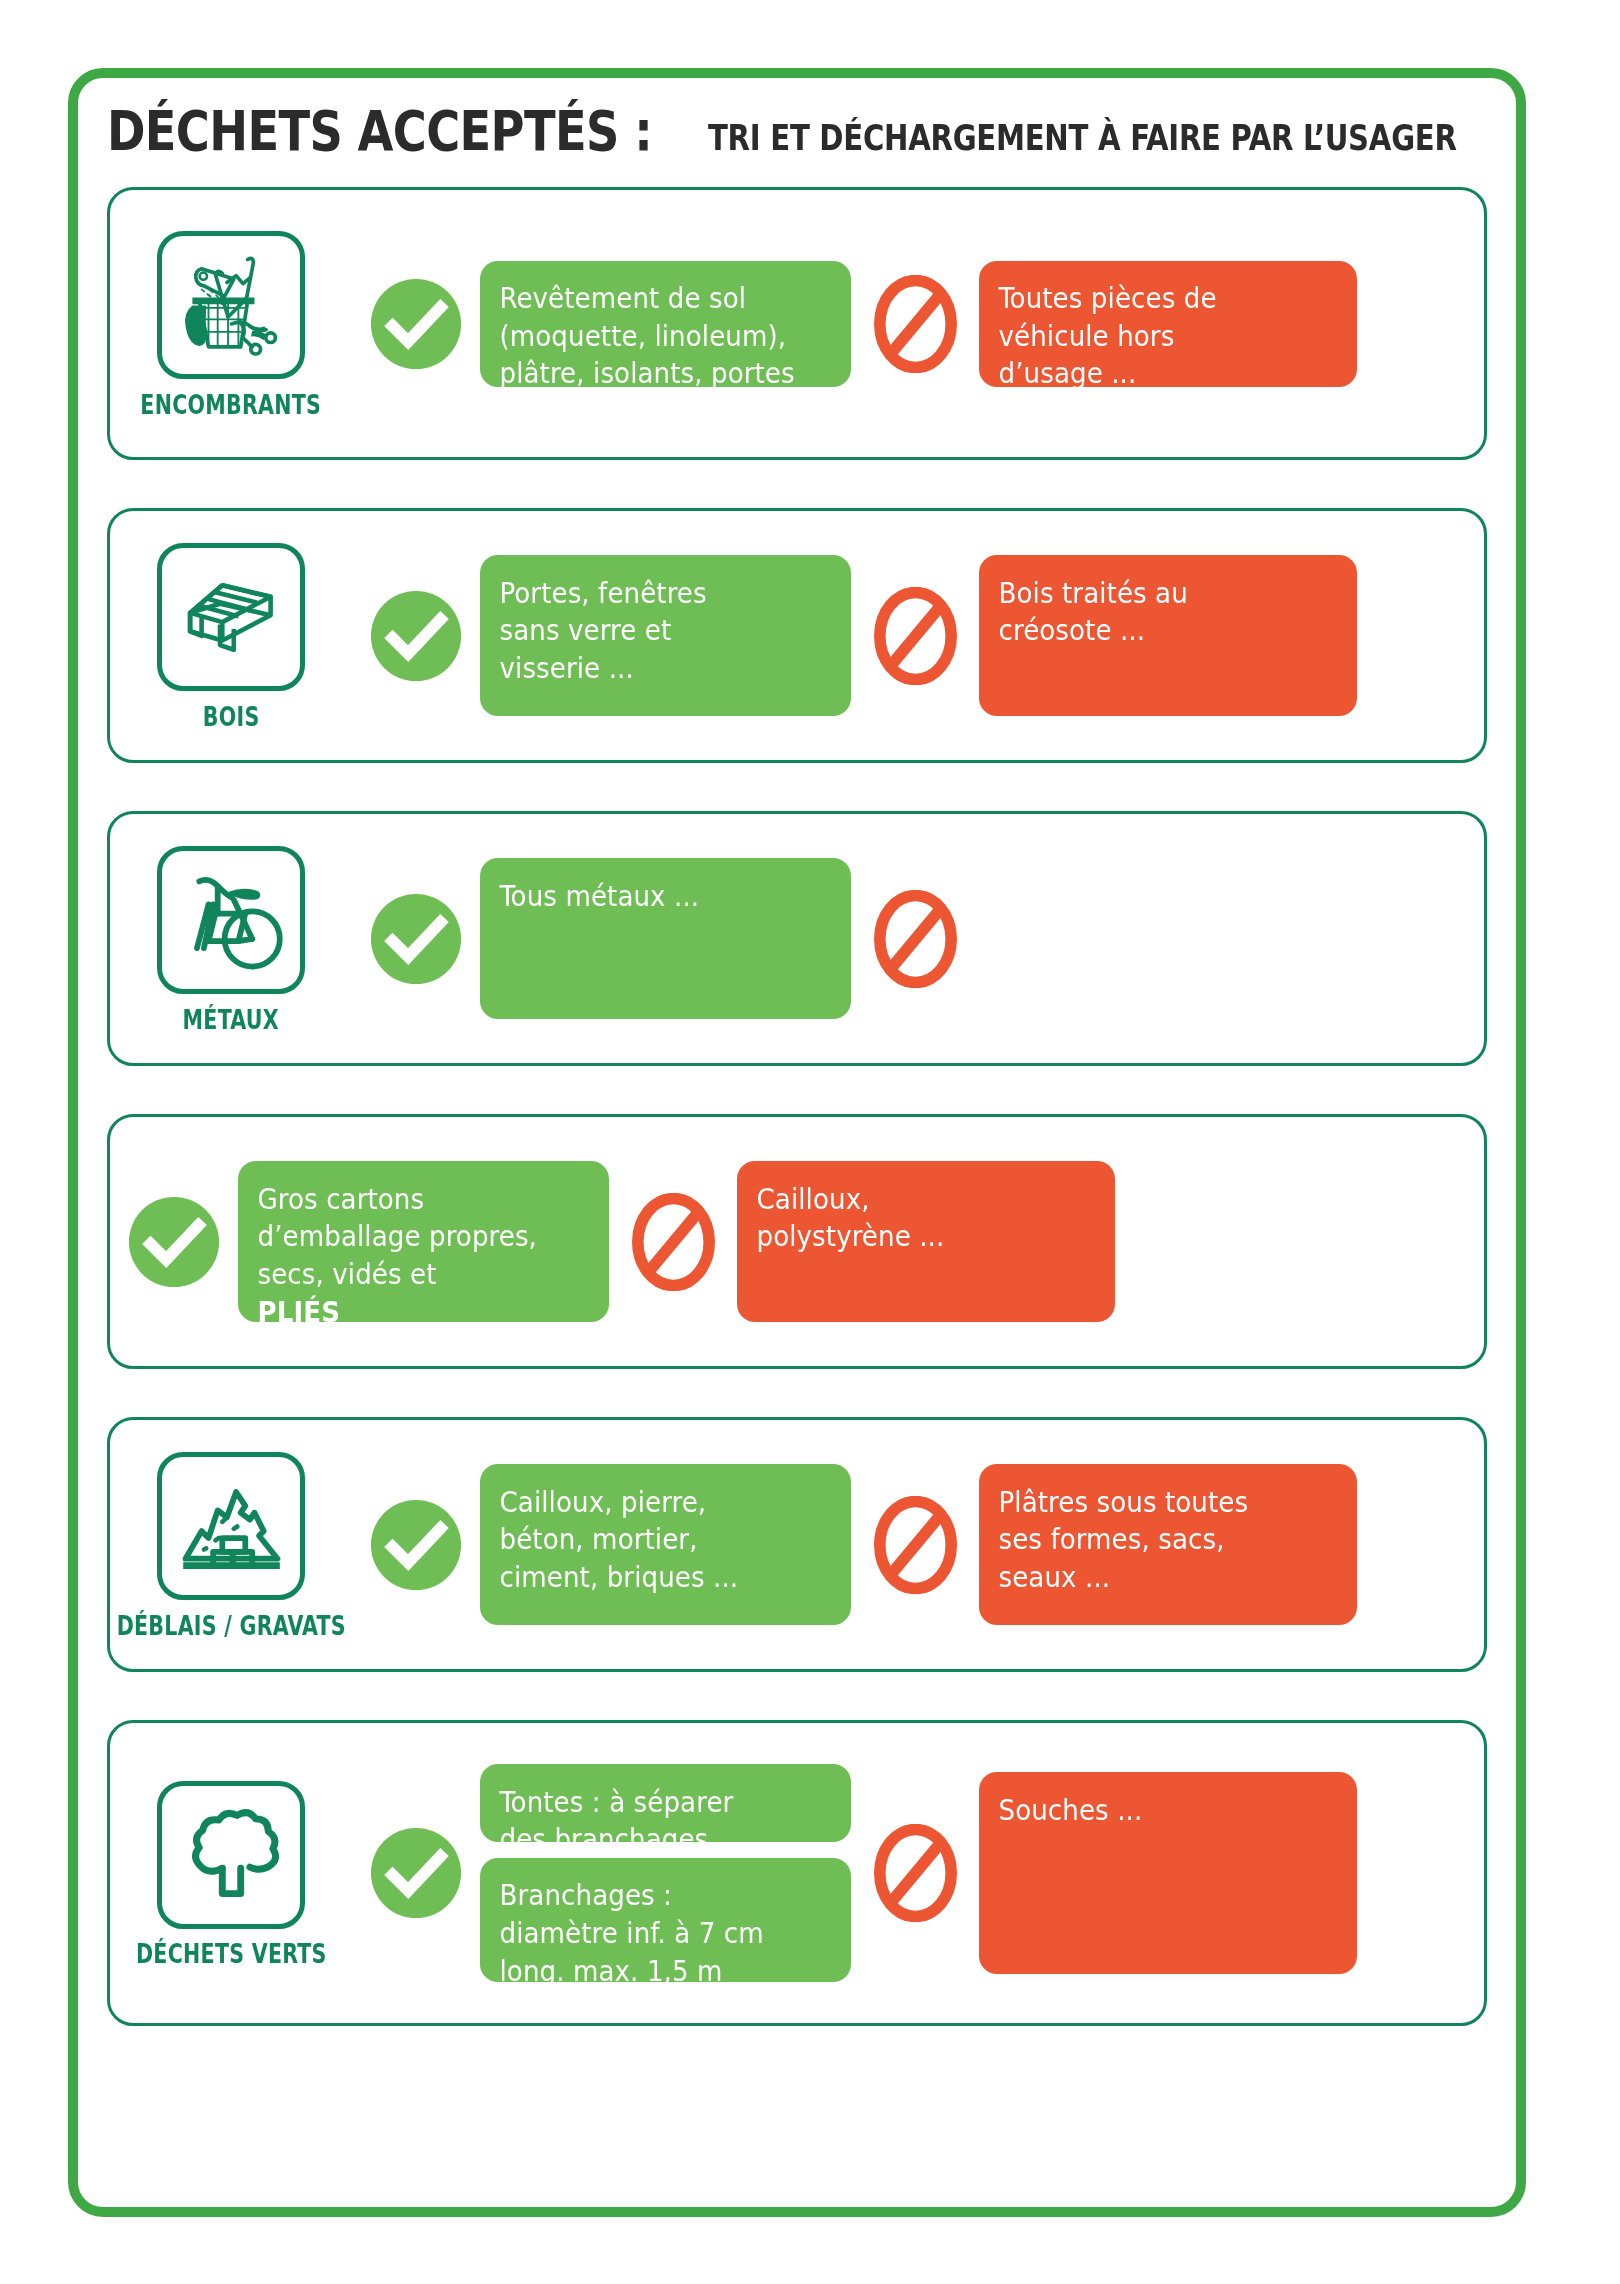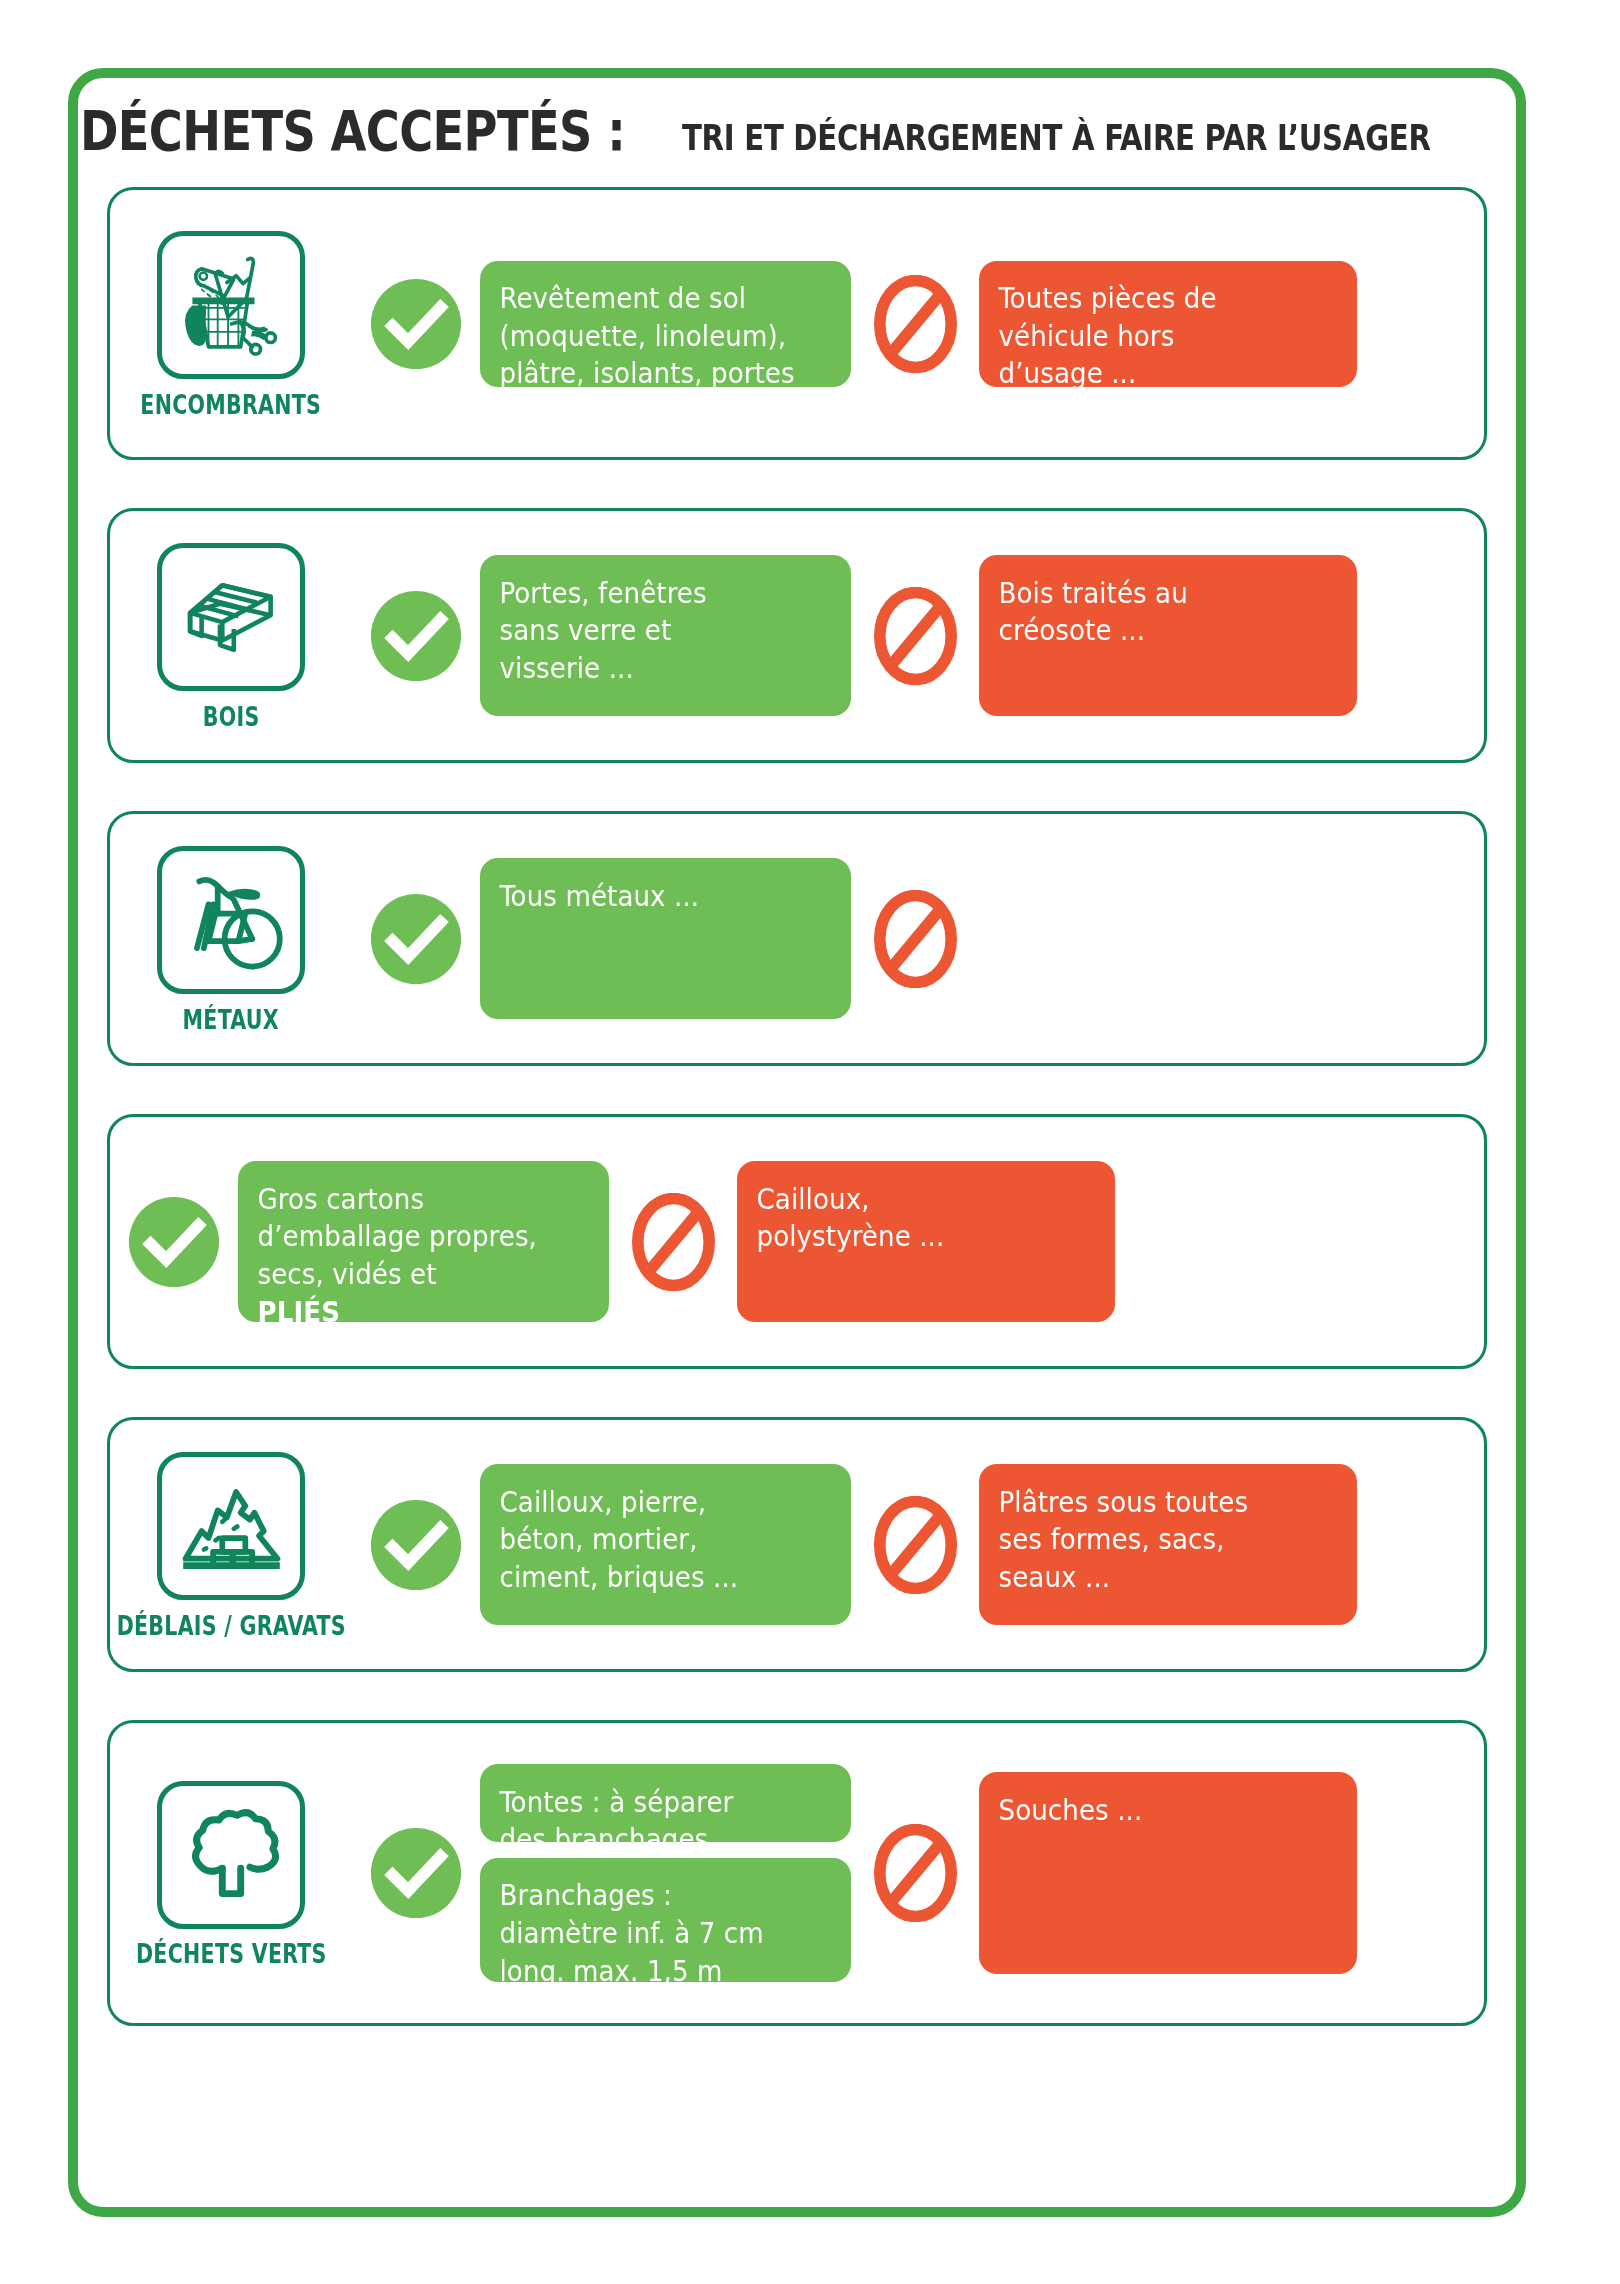--- a/index.html
+++ b/index.html
@@ -14,21 +14,20 @@
     border:10.4px solid #3EA845;
     border-radius:35px;
     box-sizing:border-box;
     background:#ffffff;
   }
   
   .title-bar{
     position:absolute;left:29px;top:19.5px;width:1380px;height:78px;
     display:flex;align-items:baseline;
     white-space:nowrap;
-    justify-content:center;
   }
   .title-main{
     font-family:"Liberation Sans Narrow","DejaVu Sans Condensed","Liberation Sans",sans-serif;
     font-weight:bold;font-size:56px;letter-spacing:-0.7px;
     color:#2B2B2B;
     transform:scaleX(.92);transform-origin:left center;
   }
   .title-sub{
     font-family:"Liberation Sans Narrow","DejaVu Sans Condensed","Liberation Sans",sans-serif;
     font-weight:bold;font-size:36px;letter-spacing:-0.3px;

